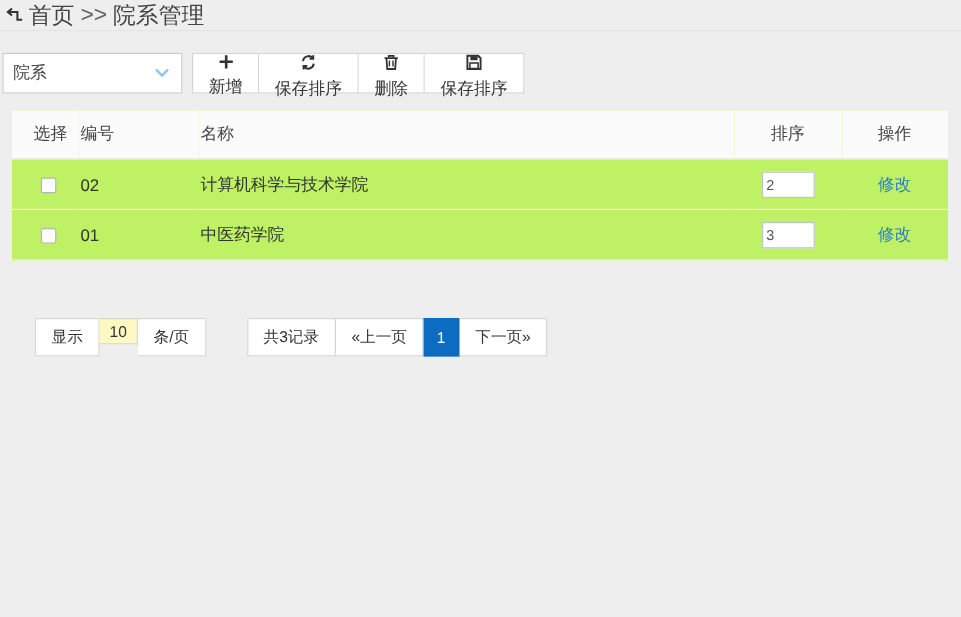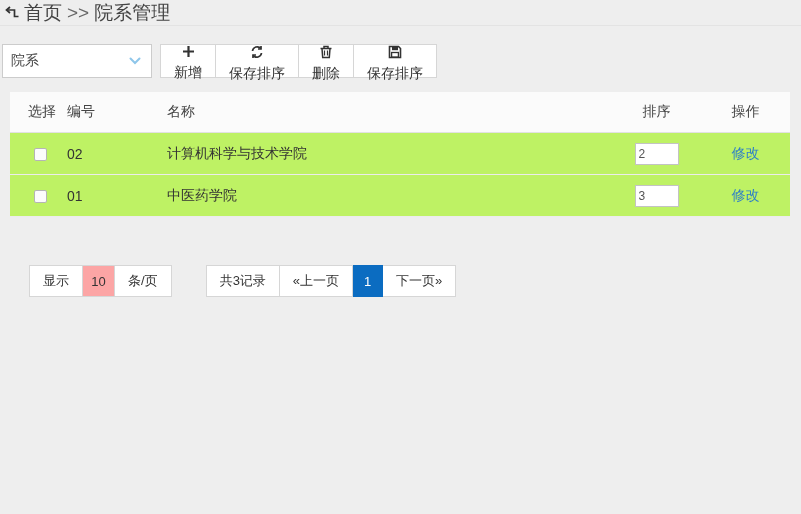--- a/index.html
+++ b/index.html
@@ -62,22 +62,22 @@
   .pg-group{display:flex;padding-left:19px;}
   .pg-group + .pg-group{margin-left:15px;}
   .pg-btn{
     height:32px;box-sizing:border-box;background:#fff;
     border:1px solid #d6d6d6;border-left:none;
     display:flex;align-items:center;justify-content:center;
     padding:0 13px;font-size:13px;color:#333;cursor:pointer;white-space:nowrap;
   }
   .pg-btn:first-child{border-left:1px solid #d6d6d6;}
   .pg-size-input{
-    width:32px;height:32px;box-sizing:border-box;border:1px solid #d6d6d6;border-left:none;
-    text-align:center;font-size:13px;color:#333;background:#fca5a5;
+    width:32px;height:22px;box-sizing:border-box;border:1px solid #d6d6d6;border-left:none;
+    text-align:center;font-size:13px;color:#333;background:#fef9c3;
     font-family:"Liberation Sans","DejaVu Sans",sans-serif;
   }
   .pg-current{background:#0b6cc1;border-color:#0b6cc1;color:#fff;min-width:30px;padding:0 10px;}
   .static{cursor:default;}
 </style>
 </head>
 <body>
 
 <div class="breadcrumb">
   <span class="icon">

